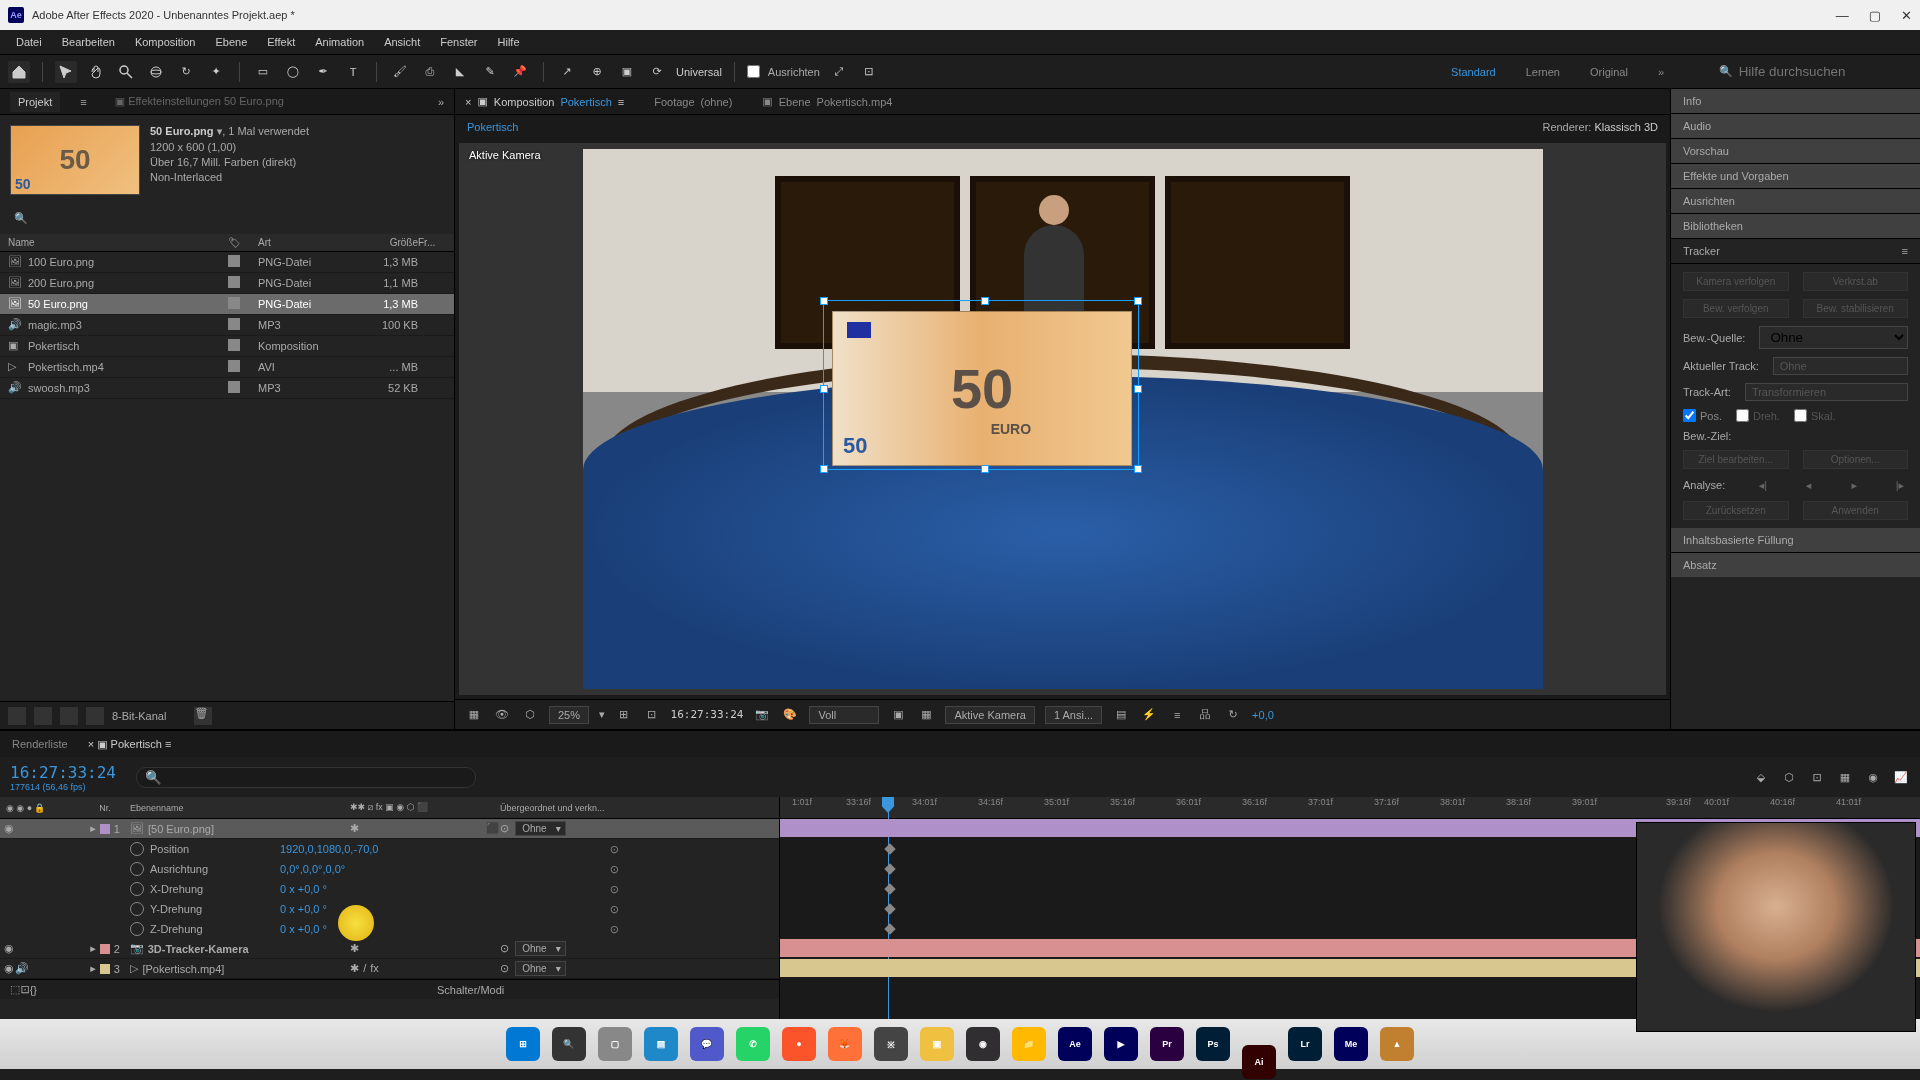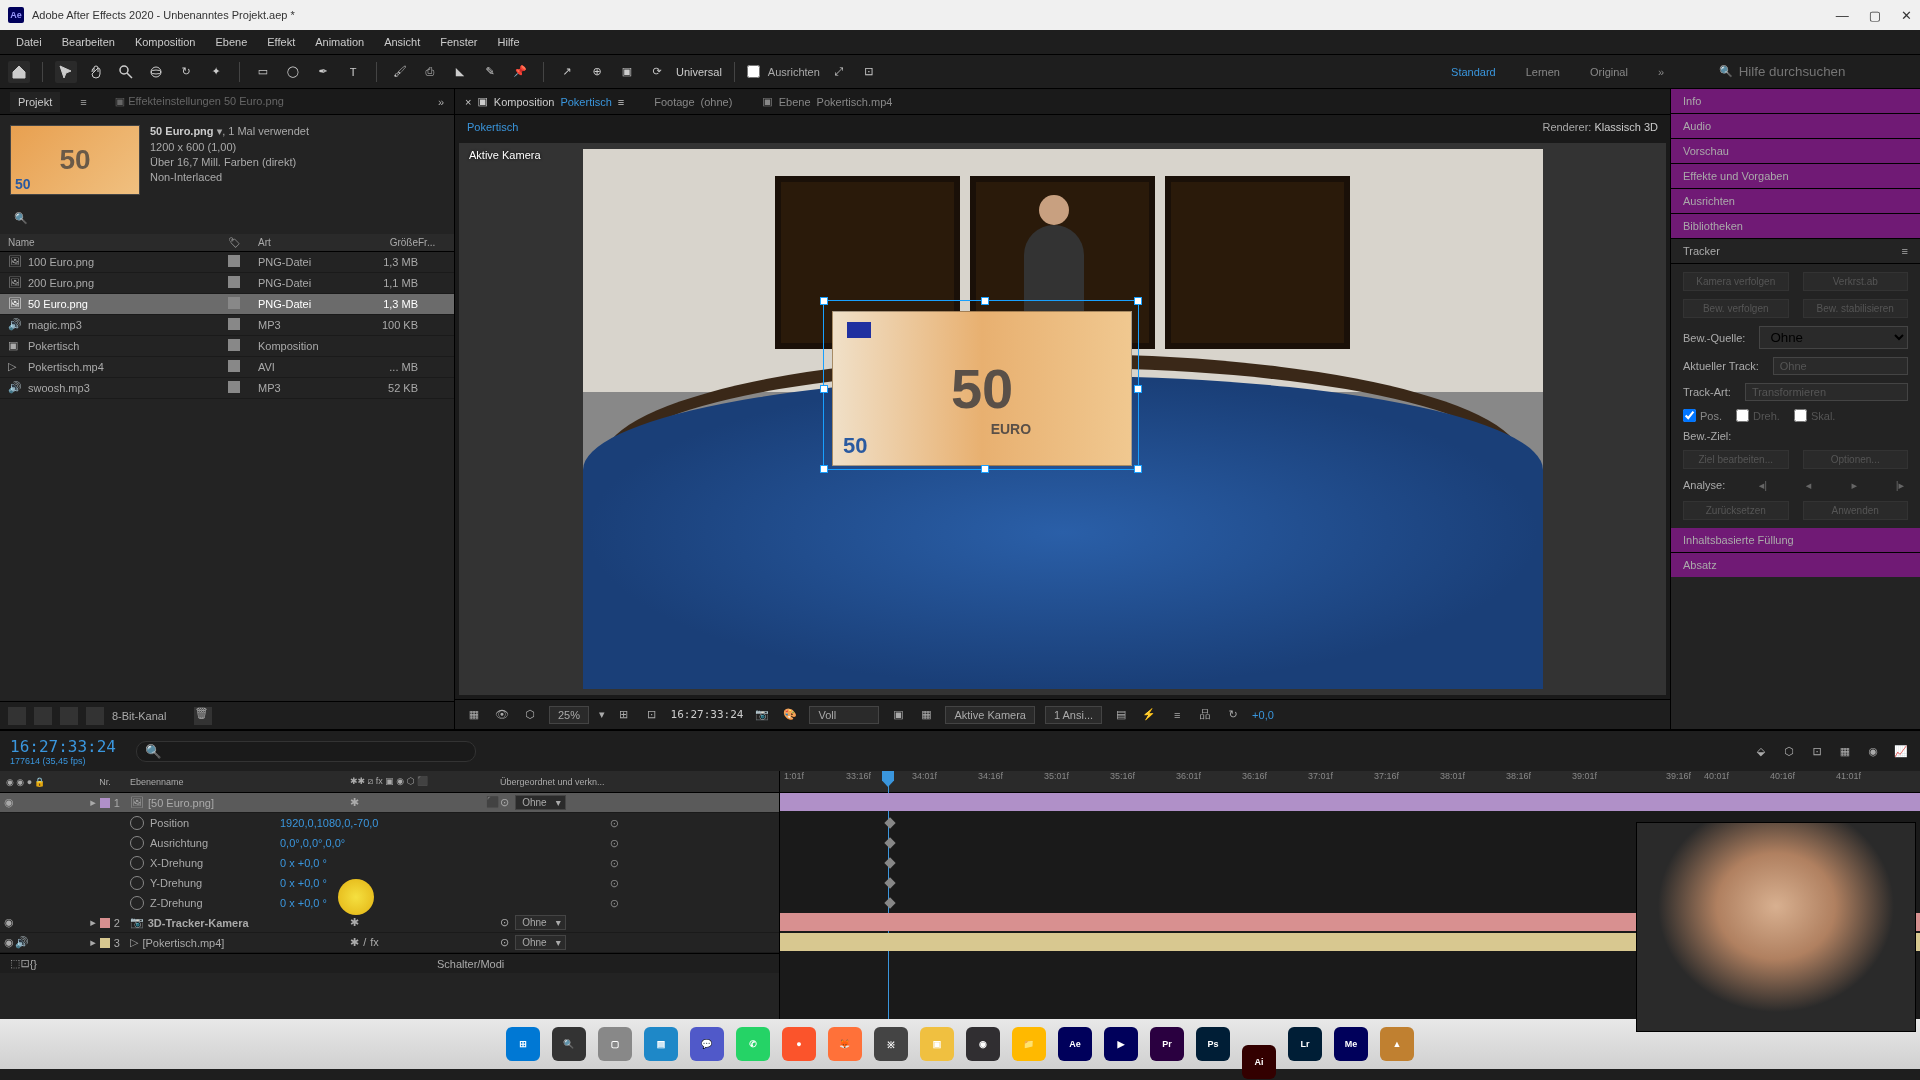--- a/index.html
+++ b/index.html
@@ -85,21 +85,21 @@
 .banknote .euro{position:absolute;bottom:28px;right:100px;font-size:14px;color:#5a5048;font-weight:bold;}
 .banknote .flag{position:absolute;top:10px;left:14px;width:24px;height:16px;background:#2030a0;}
 .sel-handles{position:absolute;top:28%;left:25%;width:316px;height:170px;border:1px solid #18a0ff;pointer-events:none;}
 .sel-handles .h{position:absolute;width:8px;height:8px;background:#fff;border:1px solid #18a0ff;}
 .viewer-footer{height:30px;display:flex;align-items:center;gap:10px;padding:0 10px;background:#1e1e1e;border-top:1px solid #000;}
 .vf-btn{width:18px;height:18px;display:flex;align-items:center;justify-content:center;cursor:pointer;}
 .vf-sel{background:#2a2a2a;padding:2px 8px;border:1px solid #444;cursor:pointer;}
 
 
 .right-panel{width:250px;background:#232323;display:flex;flex-direction:column;border-left:1px solid #000;}
-.rp-tab{padding:6px 12px;border-bottom:1px solid #000;cursor:pointer;background:#701a75;}
+.rp-tab{padding:6px 12px;border-bottom:1px solid #000;cursor:pointer;background:#404040;}
 .tracker-body{padding:8px 12px;display:flex;flex-direction:column;gap:8px;}
 .tracker-row{display:flex;align-items:center;gap:14px;}
 .tracker-btn{flex:1;padding:3px 6px;background:#2a2a2a;border:1px solid #333;text-align:center;color:#555;cursor:pointer;font-size:10px;}
 .tracker-sel{flex:1;background:#2a2a2a;border:1px solid #444;padding:2px 6px;}
 .tracker-check{display:flex;align-items:center;gap:4px;color:#888;}
 .tracker-check.dim{color:#555;}
 .analyse-row{display:flex;align-items:center;gap:8px;justify-content:space-between;}
 .play-btn{width:16px;height:16px;display:flex;align-items:center;justify-content:center;color:#666;}
 
 
@@ -500,24 +500,28 @@
         <div class="tracker-btn">Zurücksetzen</div>
         <div class="tracker-btn">Anwenden</div>
       </div>
     </div>
     <div class="rp-tab">Inhaltsbasierte Füllung</div>
     <div class="rp-tab" style="border-bottom:none;">Absatz</div>
   </div>
 </div>
 
 <div class="timeline">
+  <div class="tl-tabs">
+    <span class="tb">Renderliste</span>
+    <span class="tb active">× <span>▣</span> <span>Pokertisch</span> ≡</span>
+  </div>
   <div class="tl-header">
     <div>
       <div class="timecode">16:27:33:24</div>
-      <div style="font-size:9px;color:#3a96dd;">177614 (35,45 fps)</div>
+      <div style="font-size:9px;color:#3a96dd;">177614 (56,46 fps)</div>
     </div>
     <input class="tl-search" placeholder="🔍" style="">
     <div style="margin-left:auto;display:flex;gap:10px;">
       <div class="vf-btn">⬙</div>
       <div class="vf-btn">⬡</div>
       <div class="vf-btn">⊡</div>
       <div class="vf-btn">▦</div>
       <div class="vf-btn">◉</div>
       <div class="vf-btn">📈</div>
     </div>
@@ -633,21 +637,21 @@
         </div>
       <div class="tl-footer">
         <span>⬚</span>
         <span>⊡</span>
         <span>{}</span>
         <span class="modi">Schalter/Modi</span>
       </div>
     </div>
     <div class="tl-right">
       <div class="ruler" id="ruler">
-          <span class="tick" style="left: 4px;">1:01f</span>
+          <span class="tick" style="left: 12px;">1:01f</span>
           <span class="tick" style="left: 66px;">33:16f</span>
           <span class="tick" style="left: 132px;">34:01f</span>
           <span class="tick" style="left: 198px;">34:16f</span>
           <span class="tick" style="left: 264px;">35:01f</span>
           <span class="tick" style="left: 330px;">35:16f</span>
           <span class="tick" style="left: 396px;">36:01f</span>
           <span class="tick" style="left: 462px;">36:16f</span>
           <span class="tick" style="left: 528px;">37:01f</span>
           <span class="tick" style="left: 594px;">37:16f</span>
           <span class="tick" style="left: 660px;">38:01f</span>

